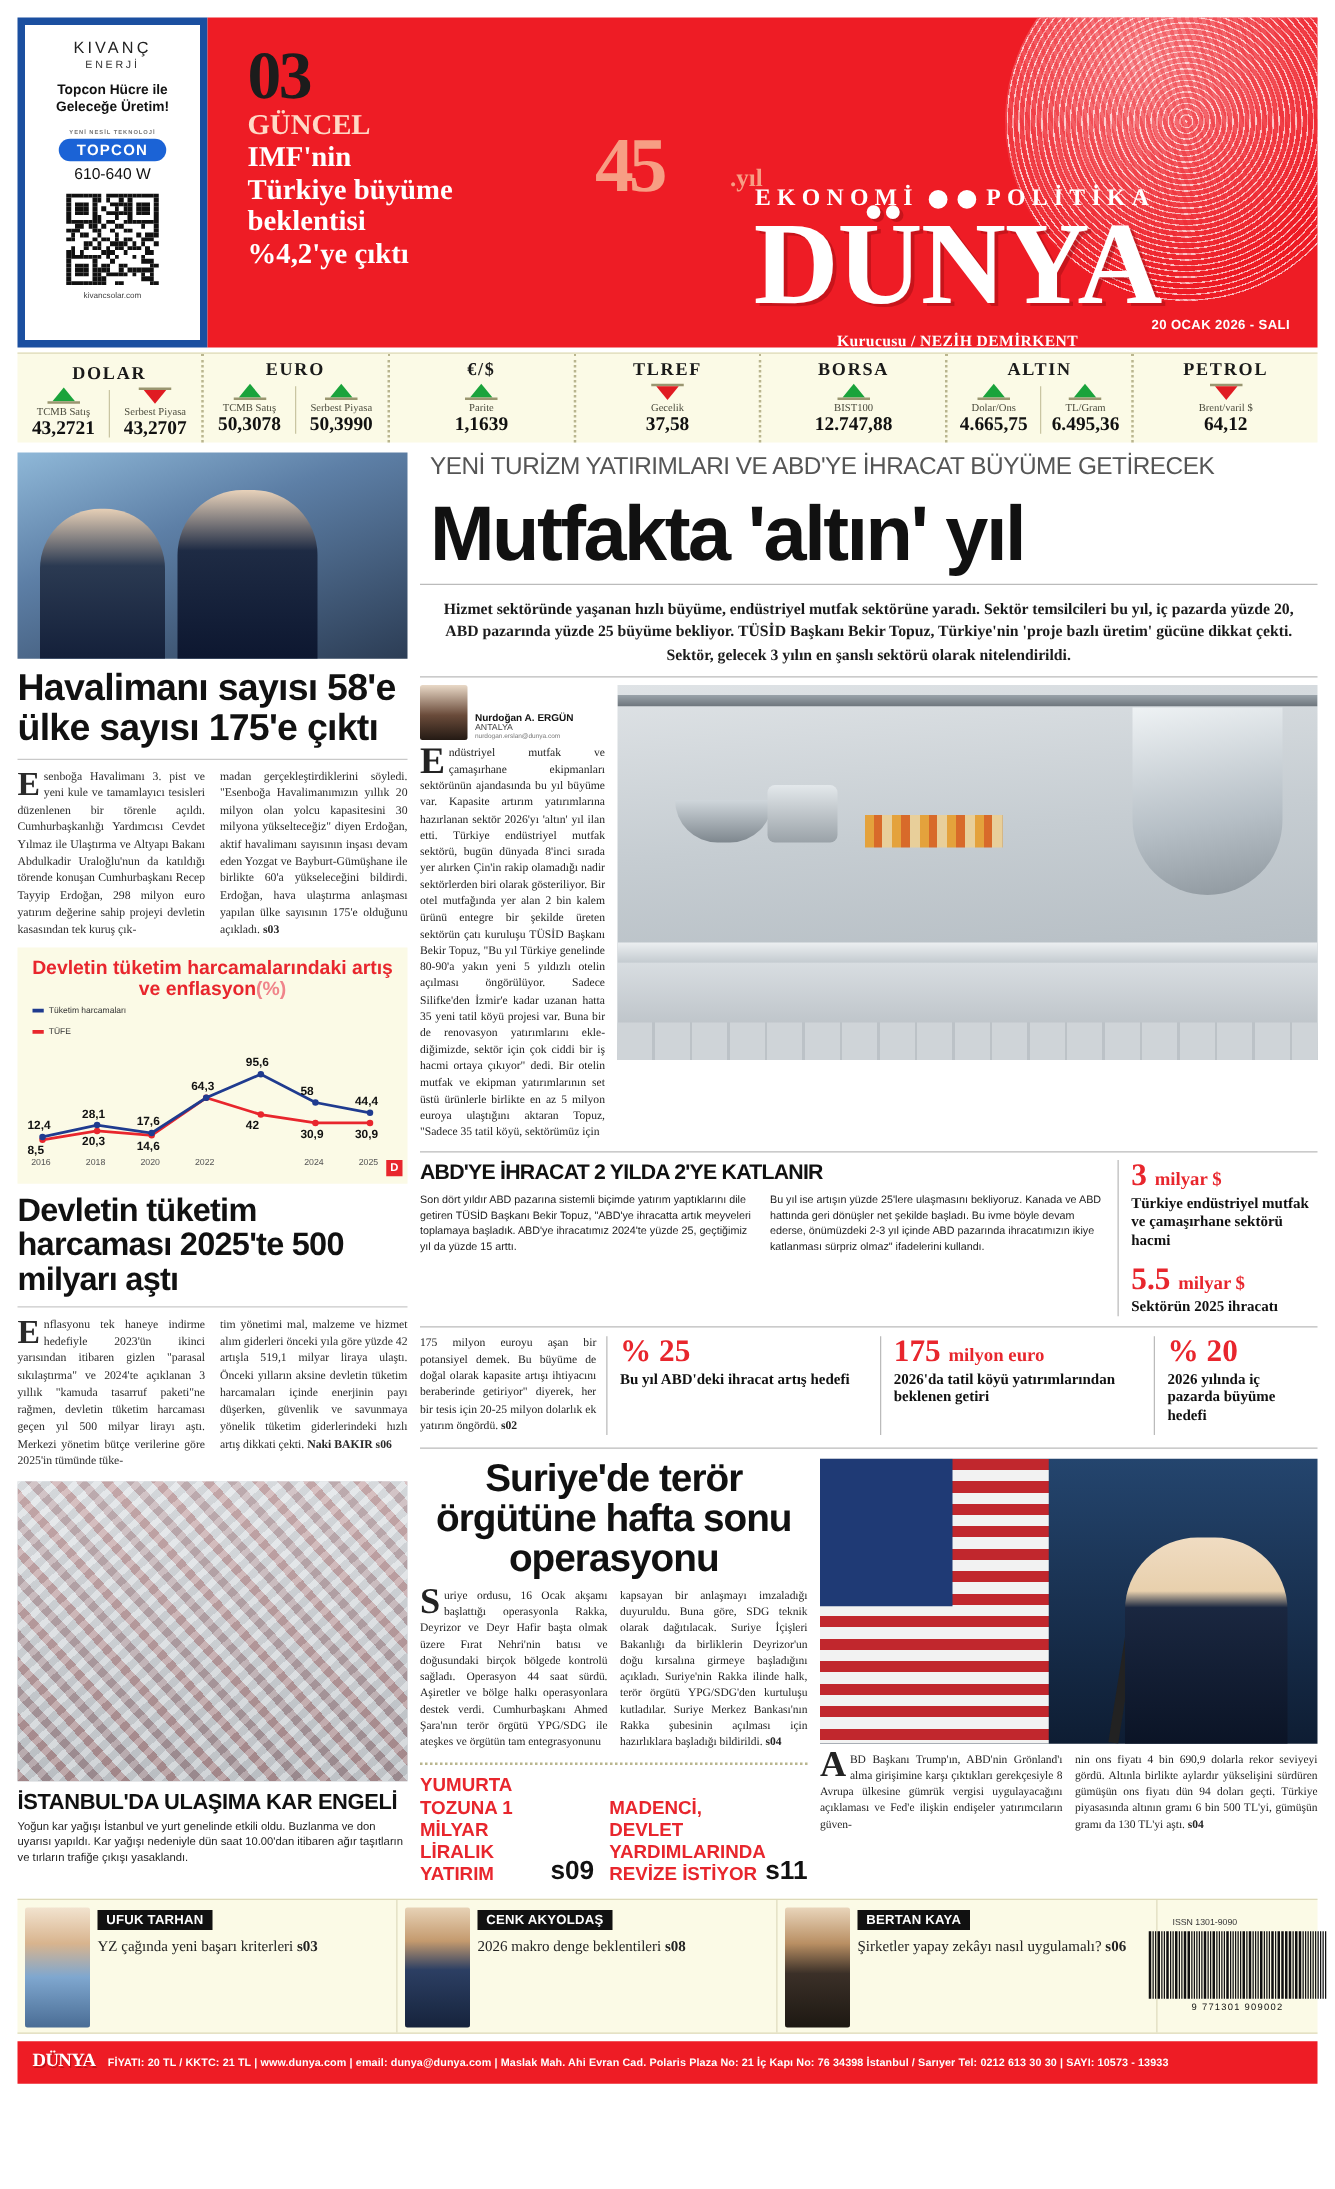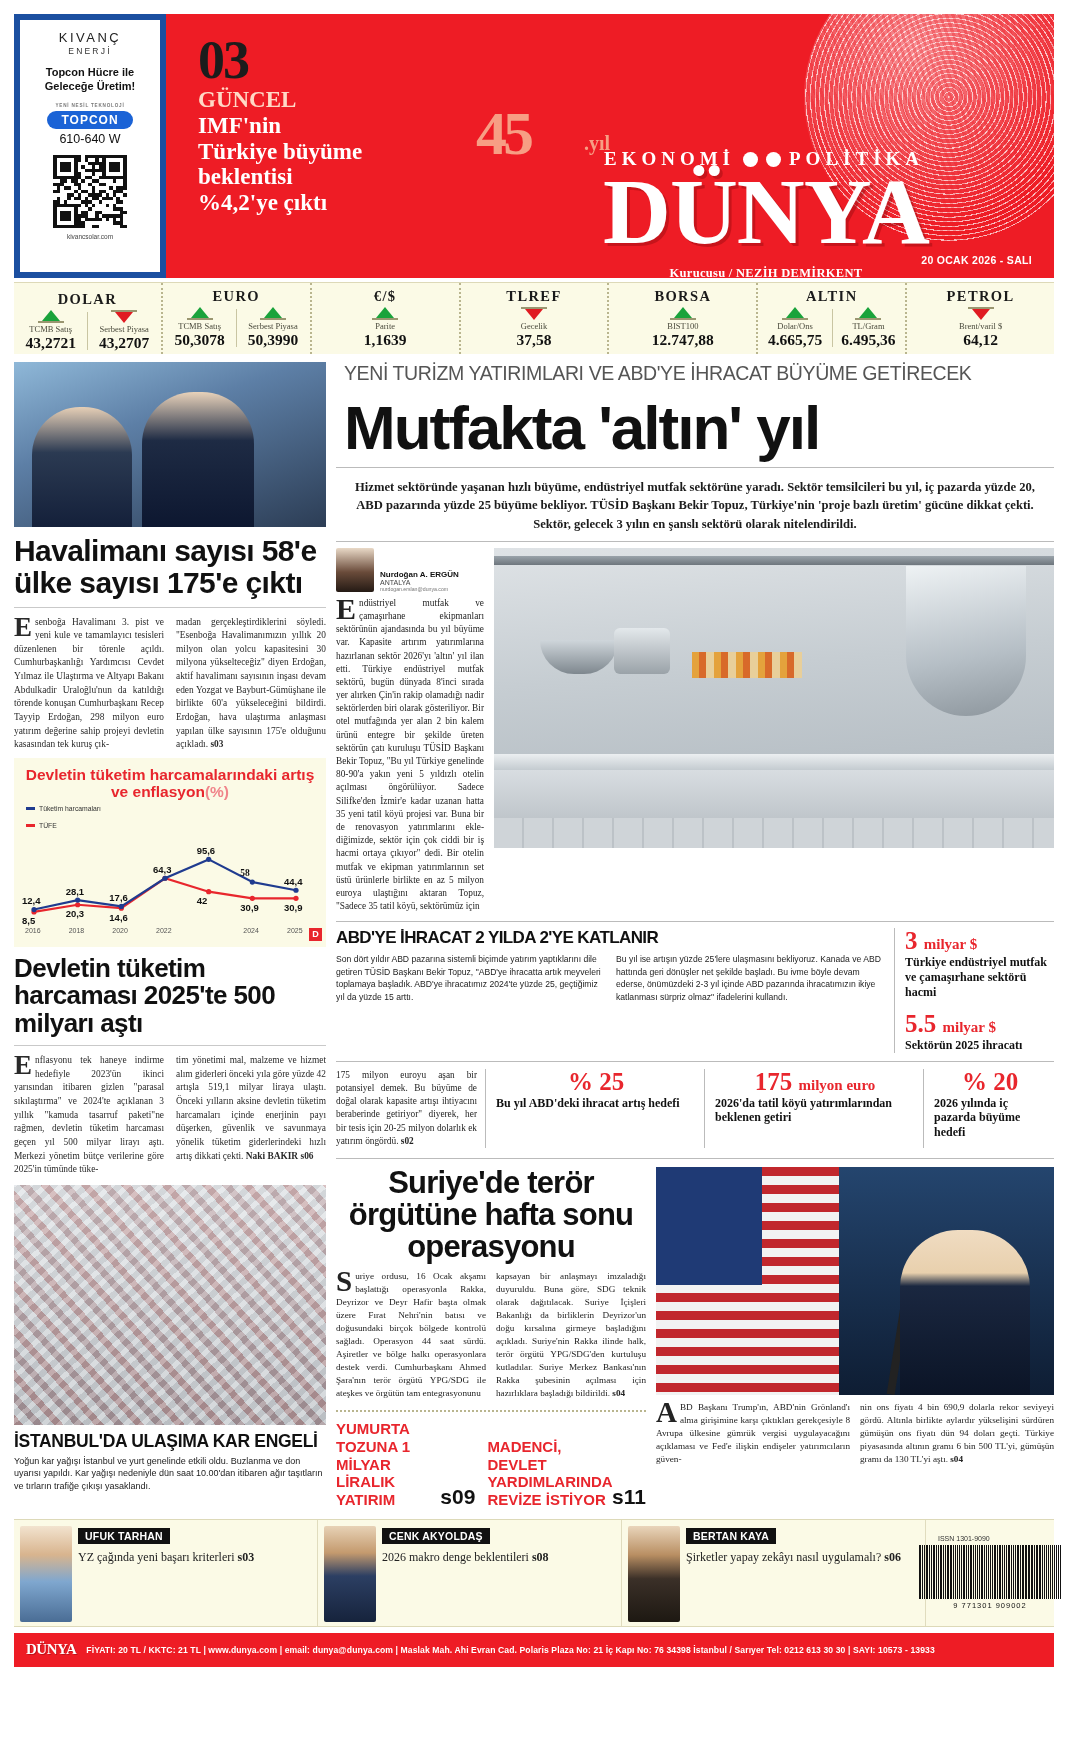--- a/index.html
+++ b/index.html
@@ -164,21 +164,21 @@
   .sub-col{flex:1;font-family:"Liberation Sans",sans-serif;font-size:8.6px;line-height:1.45;color:#1d1d1d;}
   .stats-right{width:160px;border-left:1px solid #bbb;padding-left:10px;}
   .stat-big{font-family:"Liberation Serif",serif;font-weight:bold;font-size:25px;color:#e8262d;line-height:1;}
   .stat-big span.u{font-size:15px;}
   .stat-desc{font-family:"Liberation Serif",serif;font-weight:bold;font-size:12px;line-height:1.22;color:#111;margin-top:2px;}
   .stat-gap{height:12px;}
 
   .num-row{display:flex;gap:10px;margin-top:8px;border-top:1px solid #bbb;padding-top:7px;}
   .num-cell{flex:1;padding-right:8px;border-right:1px solid #bbb;}
   .num-cell:last-child{border-right:none;}
-  .num-big{font-family:"Liberation Serif",serif;font-weight:bold;font-size:25px;color:#e8262d;line-height:1;text-align:center;}
+  .num-big{font-family:"Liberation Serif",serif;font-weight:bold;font-size:25px;color:#e8262d;line-height:1;}
   .num-big .u{font-size:15px;}
   .num-desc{font-family:"Liberation Serif",serif;font-weight:bold;font-size:12px;line-height:1.22;color:#111;margin-top:2px;}
 
   
   .lower{display:flex;gap:10px;margin-top:10px;border-top:1px solid #bbb;padding-top:8px;}
   .lower-mid{width:310px;}
   .lower-right{flex:1;}
   h2.syria{font-family:"Liberation Sans",sans-serif;font-weight:bold;font-size:31px;line-height:1.03;color:#111;
      text-align:center;letter-spacing:-.8px;}
   .syria-cols{display:flex;gap:10px;margin-top:7px;}
@@ -660,21 +660,21 @@
               <circle cx="145" cy="47.24033756471172" r="2.6" fill="#1f3b8f"></circle>
               <circle cx="188.66666666666666" cy="28.372881355932208" r="2.6" fill="#1f3b8f"></circle>
               <circle cx="232.33333333333331" cy="51.03794057159066" r="2.6" fill="#1f3b8f"></circle>
               <circle cx="276" cy="59.235940713424576" r="2.6" fill="#1f3b8f"></circle>
             </svg>
             <div class="pt-lbl" style="left: 2px; top: 64.5254px;">12,4</div>
             <div class="pt-lbl" style="left: 45.6667px; top: 55.0615px;">28,1</div>
             <div class="pt-lbl" style="left: 89.3333px; top: 61.3908px;">17,6</div>
             <div class="pt-lbl" style="left: 133px; top: 33.2403px;">64,3</div>
             <div class="pt-lbl" style="left: 176.667px; top: 14.3729px;">95,6</div>
-            <div class="pt-lbl" style="left: 220.333px; top: 37.0379px; font-family: Liberation Serif, serif;">58</div>
+            <div class="pt-lbl" style="left: 220.333px; top: 37.0379px;">58</div>
             <div class="pt-lbl" style="left: 264px; top: 45.2359px;">44,4</div>
             <div class="pt-lbl" style="left: 2px; top: 84.8762px;">8,5</div>
             <div class="pt-lbl" style="left: 45.6667px; top: 77.7633px;">20,3</div>
             <div class="pt-lbl" style="left: 89.3333px; top: 81.1992px;">14,6</div>
             <div class="pt-lbl" style="left: 176.667px; top: 64.6826px;">42</div>
             <div class="pt-lbl" style="left: 220.333px; top: 71.3737px;">30,9</div>
             <div class="pt-lbl" style="left: 264px; top: 71.3737px;">30,9</div>
             <div class="yr-lbl" style="left: 5px; top: 96px;">2016</div>
             <div class="yr-lbl" style="left: 48.6667px; top: 96px;">2018</div>
             <div class="yr-lbl" style="left: 92.3333px; top: 96px;">2020</div>

